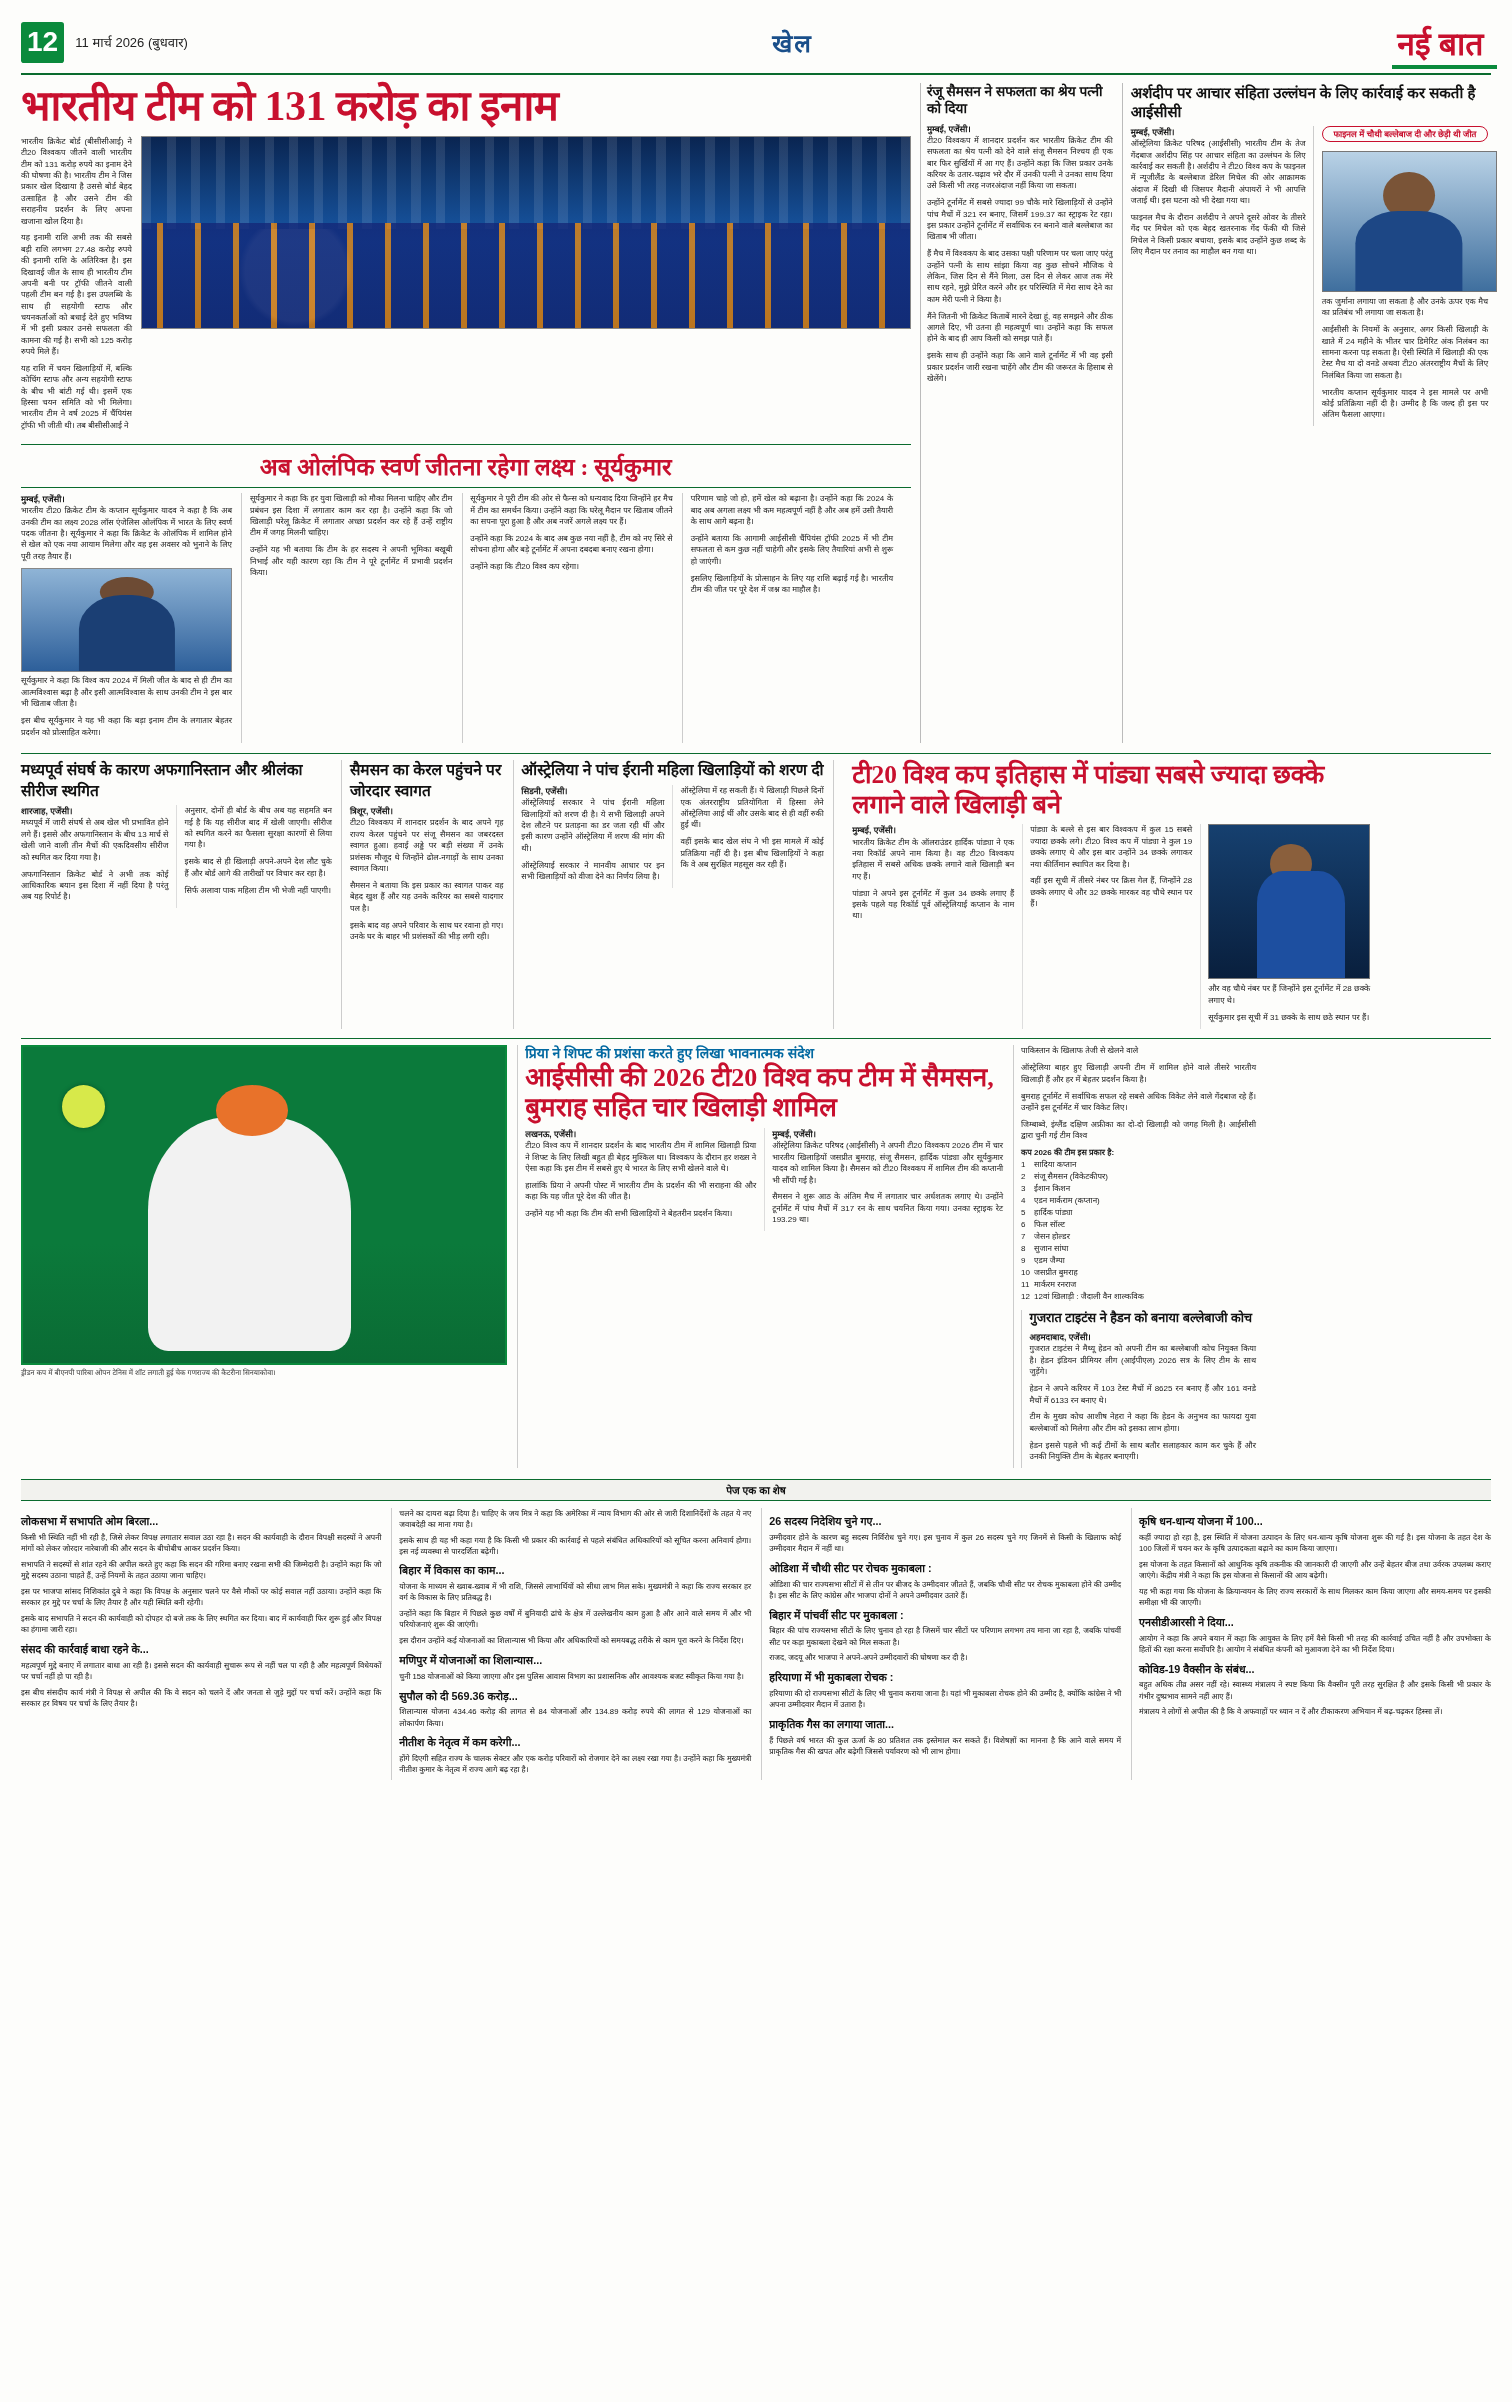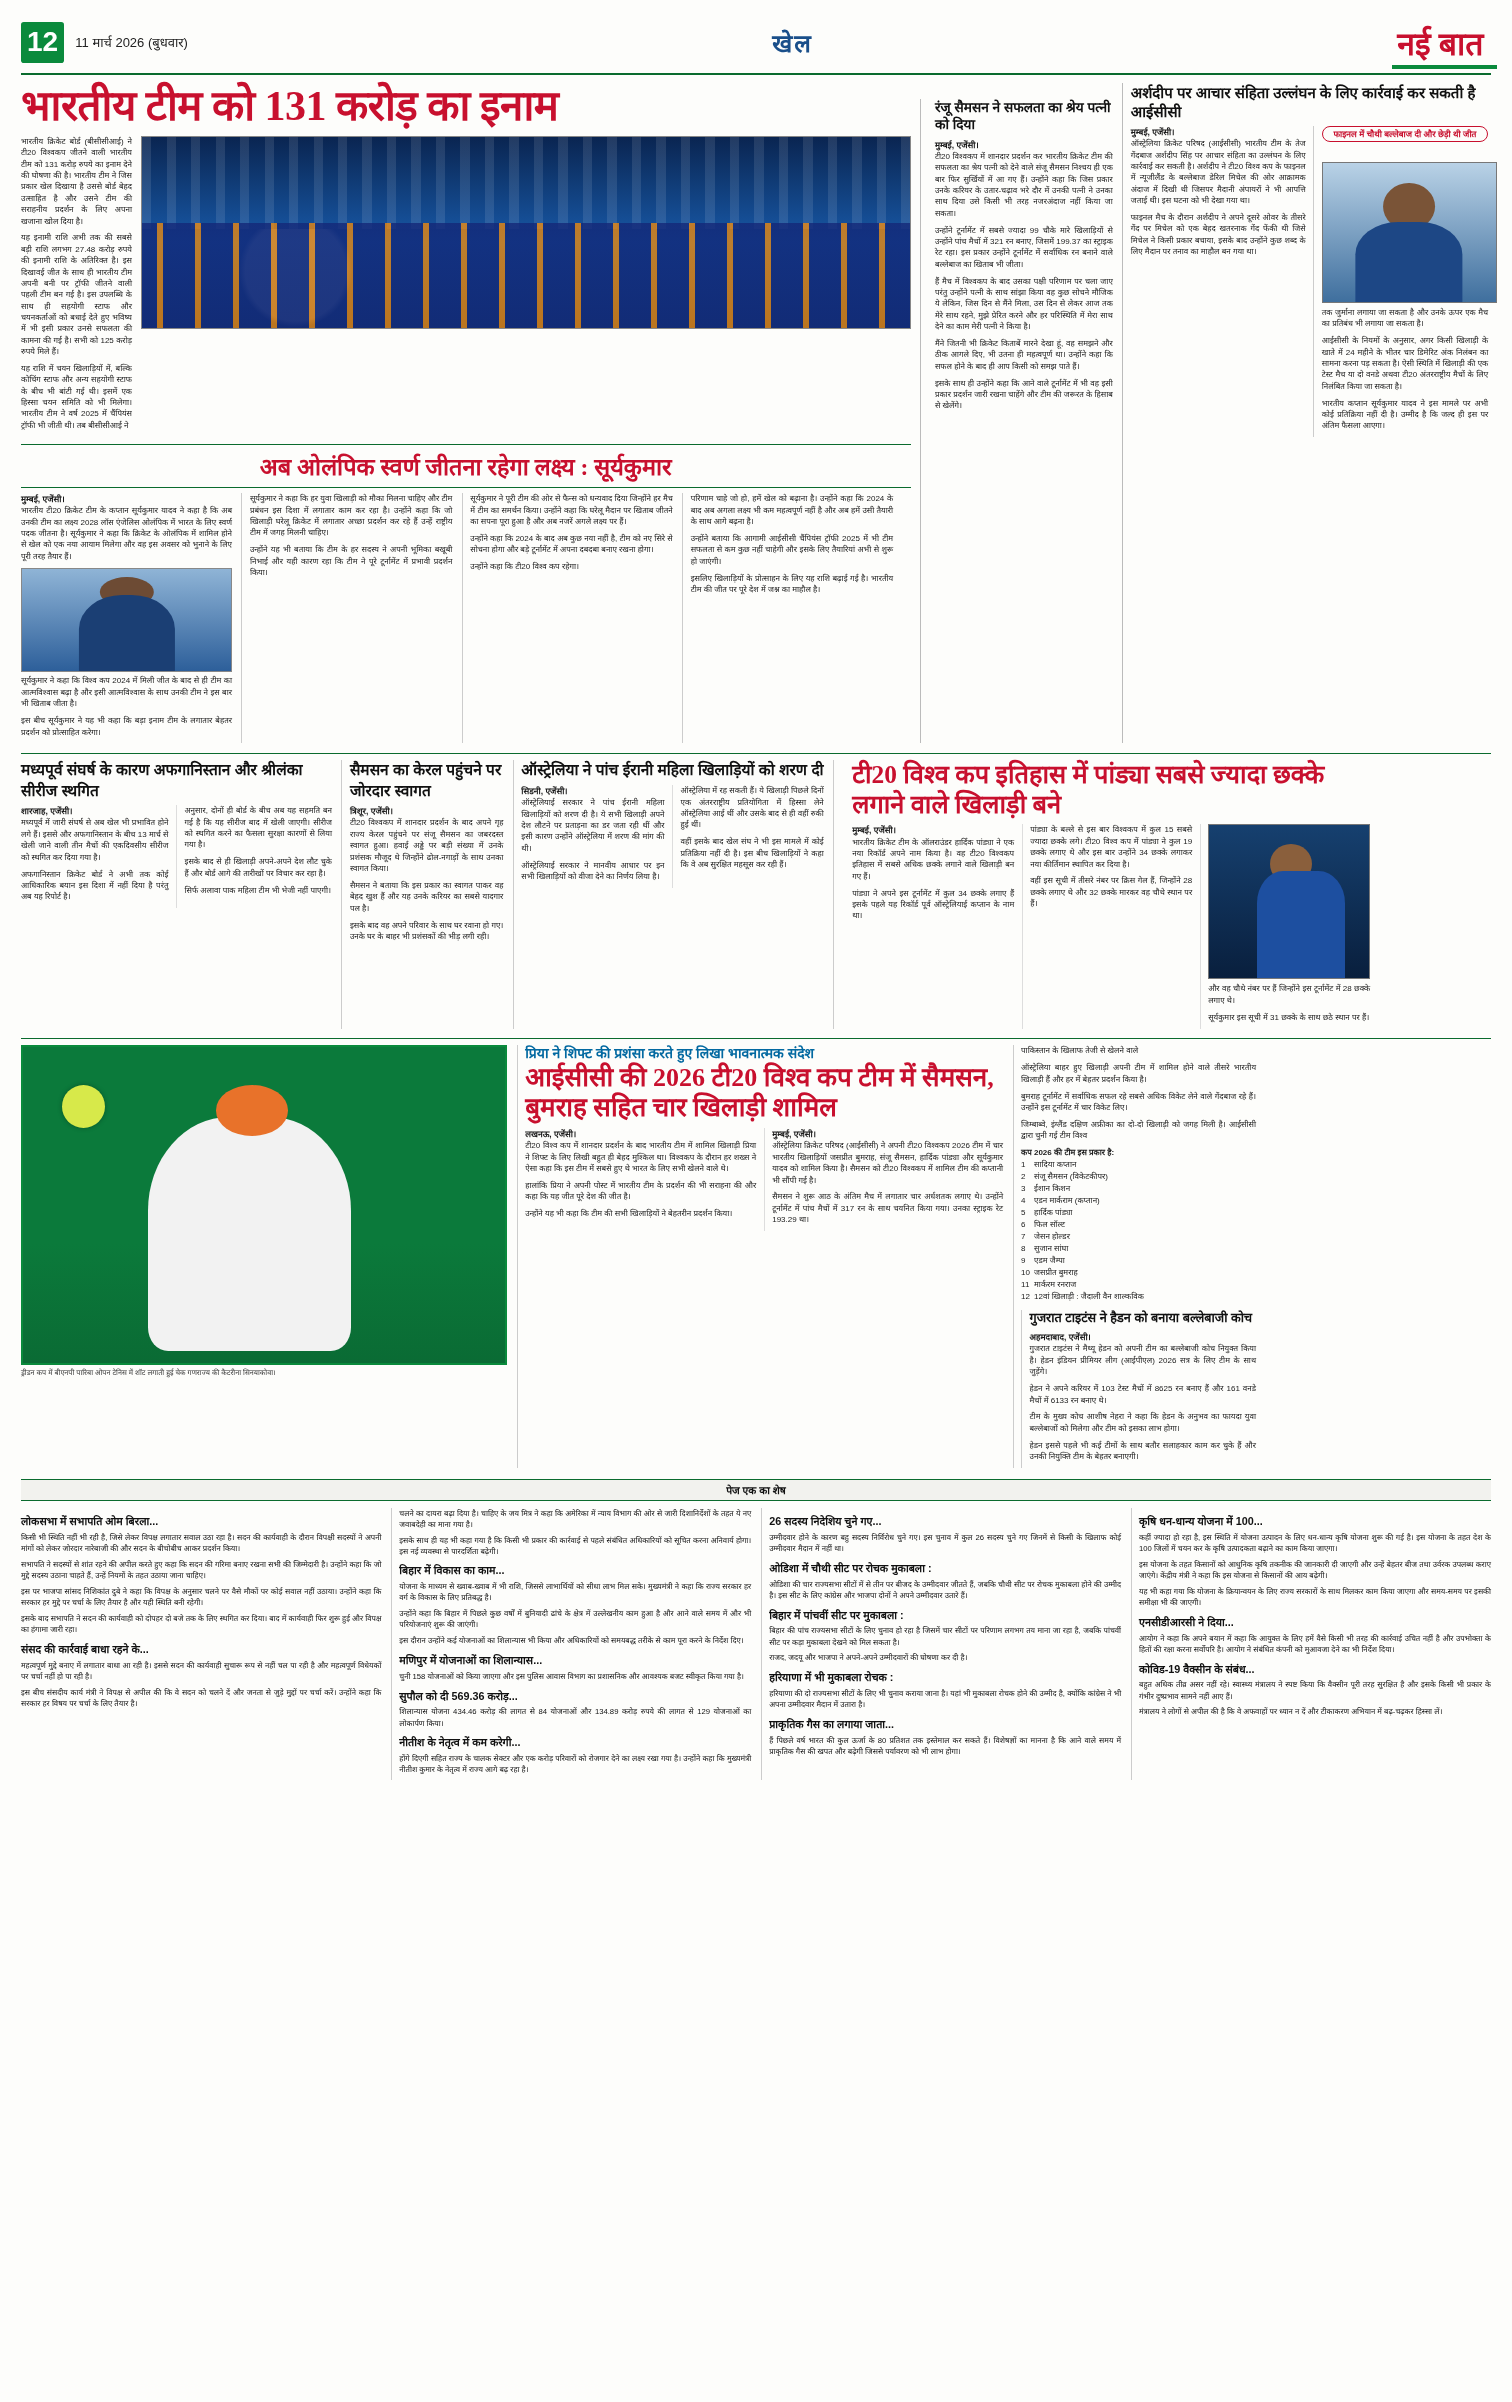--- a/index.html
+++ b/index.html
@@ -54,21 +54,21 @@
     font-family:"Liberation Sans", sans-serif;
   }
   .body-col p { margin:0 0 5.6px 0; }
   .dateline { font-weight:bold; font-size:8.5px; }
   .photo { background:#ccc; position:relative; overflow:hidden; }
   .cap { font-size:7.2px; color:#333; line-height:1.3; padding-top:2.8px; }
 
   
   .top-wrap { display:flex; gap:9.4px; margin-top:7.5px; }
   .top-left { width:890px; }
-  .top-mid { width:193px; border-left:0.9px solid #bbb; padding-left:14px;margin-top:16px; }
+  .top-mid { width:193px; border-left:0.9px solid #bbb; padding-left:6px; }
   .top-right { width:369px; border-left:0.9px solid #bbb; padding-left:7.5px; }
 
   .lead-kicker { font-size:14.6px; font-weight:bold; margin:1.9px 0 1.9px; }
   .lead-head {
     font-size:42px; font-weight:bold; color:#c8102e;
     font-family:"Liberation Serif", serif;
     line-height:1.05; margin:1.9px 0 7.5px;
     letter-spacing:-0.5px;
   }
   .lead-body { display:flex; gap:9.4px; }
@@ -92,21 +92,21 @@
   .r2 { display:flex; gap:7.5px; }
   .r2 > div { width:175px; }
   .r2 > div + div { border-left:0.9px solid #ccc; padding-left:7.5px; }
   .face-photo {
     width:175px; height:141px; border:0.9px solid #777; margin-bottom:3.8px;
     position:relative; overflow:hidden;
   }
   .redcap {
     font-size:8.5px; color:#c8102e; font-weight:bold; text-align:center;
     border:0.9px solid #c8102e; border-radius:19px; padding:1.9px 3.8px;
-    margin-bottom:20px; line-height:1.2;
+    margin-bottom:9px; line-height:1.2;
   }
 
   
   .band2 { display:flex; gap:9.4px; margin-top:9.4px; border-top:1.9px solid #0a6b2e; padding-top:6.6px; }
   .b2a { width:311px; }
   .b2b { width:162px; border-left:0.9px solid #ccc; padding-left:7.5px;}
   .b2c { width:311px; border-left:0.9px solid #ccc; padding-left:7.5px;}
   .b2d { width:537px; border-left:0.9px solid #ccc; padding-left:18px;}
   .b2-head { font-size:15.5px; font-weight:bold; line-height:1.3; margin-bottom:4.7px; }
   .b2-headbig {

